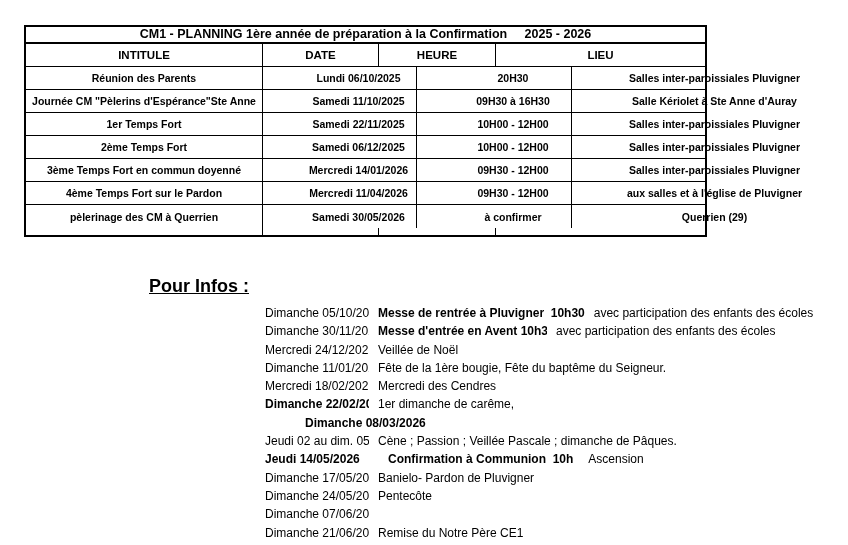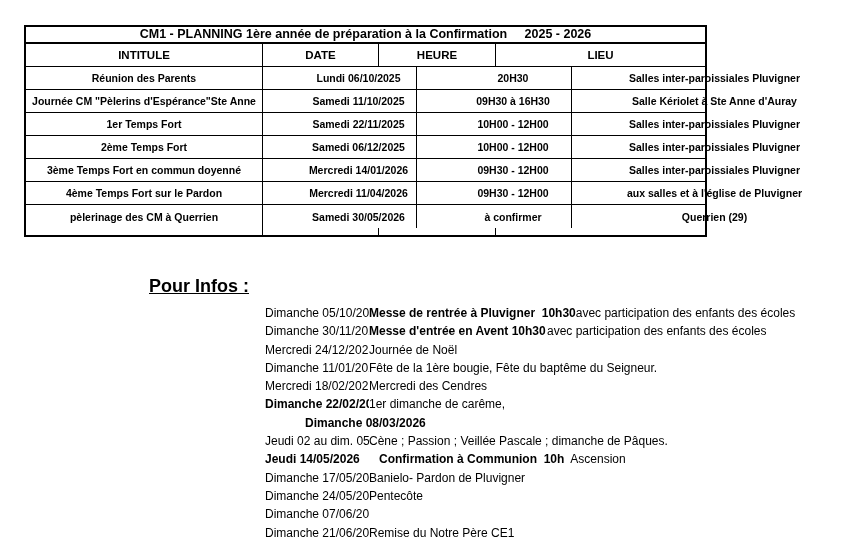--- a/index.html
+++ b/index.html
@@ -26,21 +26,21 @@
 
   
   .infos-heading { position:absolute; left:113px; top:276px;
                    font-weight:bold; font-size:18px; text-decoration:underline;
                    white-space:pre;margin-left:36px; }
   .infos-list { position:absolute; left:265px; top:304px; font-size:12px;
                 line-height:18.3px; }
   .iline { display:flex; white-space:pre; }
   .idate { flex:0 0 104px; overflow:hidden; white-space:pre; }
   .idate.fit { flex:0 0 auto; min-width:104px; overflow:visible;padding-left:40px; }
-  .ipart { white-space:pre; }
+  .ipart { white-space:pre;padding-left:9px; }
   .ipart.clipped { overflow:hidden; flex:0 0 auto; }
   .b { font-weight:bold; }
 </style>
 </head>
 <body>
 
 <div class="ptable">
   <div class="title-row">
     <span>CM1 - PLANNING 1ère année de préparation à la Confirmation     2025 - 2026</span>
   </div>
@@ -99,21 +99,21 @@
     <div class="tcell"></div>
     <div class="tcell"></div>
     <div class="tcell"></div>
   </div>
 </div>
 
 <div class="infos-heading">Pour Infos :</div>
 <div class="infos-list" id="infos-list">
     <div class="iline"><span class="idate">Dimanche 05/10/2025</span><span class="ipart b" style="min-width: 206px;">Messe de rentrée à Pluvigner  10h30</span><span class="ipart">avec participation des enfants des écoles</span></div>
     <div class="iline"><span class="idate">Dimanche 30/11/2025</span><span class="ipart b clipped" style="width: 178px;">Messe d'entrée en Avent 10h30</span><span class="ipart">avec participation des enfants des écoles</span></div>
-    <div class="iline"><span class="idate">Mercredi 24/12/2025</span><span class="ipart">Journée de Noël</span></div>
+    <div class="iline"><span class="idate">Mercredi 24/12/2025</span><span class="ipart">Veillée de Noël</span></div>
     <div class="iline"><span class="idate">Dimanche 11/01/2026</span><span class="ipart">Fête de la 1ère bougie, Fête du baptême du Seigneur.</span></div>
     <div class="iline"><span class="idate">Mercredi 18/02/2026</span><span class="ipart">Mercredi des Cendres</span></div>
     <div class="iline"><span class="idate b">Dimanche 22/02/2026</span><span class="ipart">1er dimanche de carême, </span></div>
     <div class="iline"><span class="idate fit b">Dimanche 08/03/2026</span></div>
     <div class="iline"><span class="idate">Jeudi 02 au dim. 05/04/2026</span><span class="ipart">Cène ; Passion ; Veillée Pascale ; dimanche de Pâques.</span></div>
     <div class="iline"><span class="idate b">Jeudi 14/05/2026</span><span class="ipart b">   Confirmation à Communion  10h</span><span class="ipart">  Ascension</span></div>
     <div class="iline"><span class="idate">Dimanche 17/05/2026</span><span class="ipart">Banielo- Pardon de Pluvigner</span></div>
     <div class="iline"><span class="idate">Dimanche 24/05/2026</span><span class="ipart">Pentecôte</span></div>
     <div class="iline"><span class="idate">Dimanche 07/06/2026</span></div>
     <div class="iline"><span class="idate">Dimanche 21/06/2026</span><span class="ipart">Remise du Notre Père CE1</span></div>

